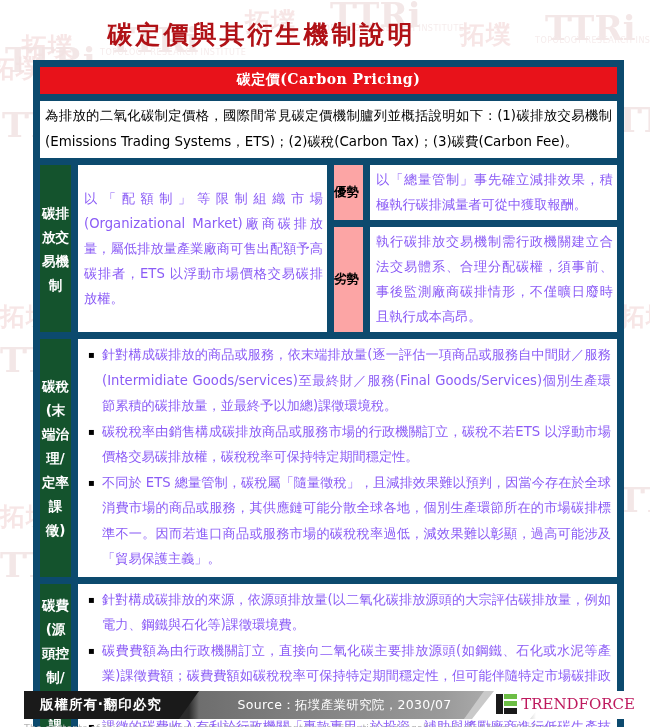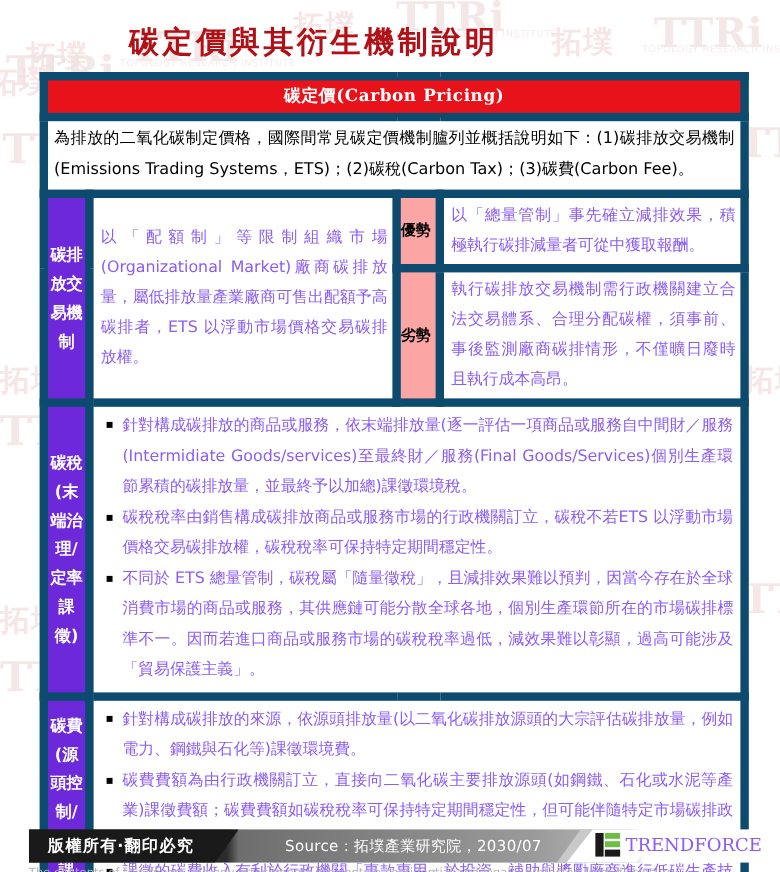--- a/index.html
+++ b/index.html
@@ -85,21 +85,21 @@
     font-size: 13.4px;
     line-height: 26px;
     padding: 2px 5px 3px 5px !important;
     text-align: justify;
     text-justify: inter-ideograph;
     color: #000;
     letter-spacing: 0px;
   }
 
   .rowlabel {
-    background: #6d28d9;
+    background: #14532d;
     color: #ffffff;
     text-align: center;
     font-size: 13.5px;
     font-weight: bold;
     line-height: 24px;
     letter-spacing: 0px;
     width: 38px;
   }
   .prosconlabel {
     background: #fca5a5;
@@ -217,21 +217,21 @@
     z-index: 6;
   }
   .f-logo-mark {
     width: 21px;
     height: 20px;
     position: relative;
   }
   .f-logo-text {
     font-family: "DejaVu Serif", "Liberation Serif", serif;
     font-size: 15px;
-    color: #8b5cf6;
+    color: #be185d;
     letter-spacing: 0px;
   }
   .f-note {
     position: absolute;
     left: 22px;
     top: 31px;
     color: #b3b3b3;
     font-size: 9.5px;
     letter-spacing: .1px;
     z-index: 6;

